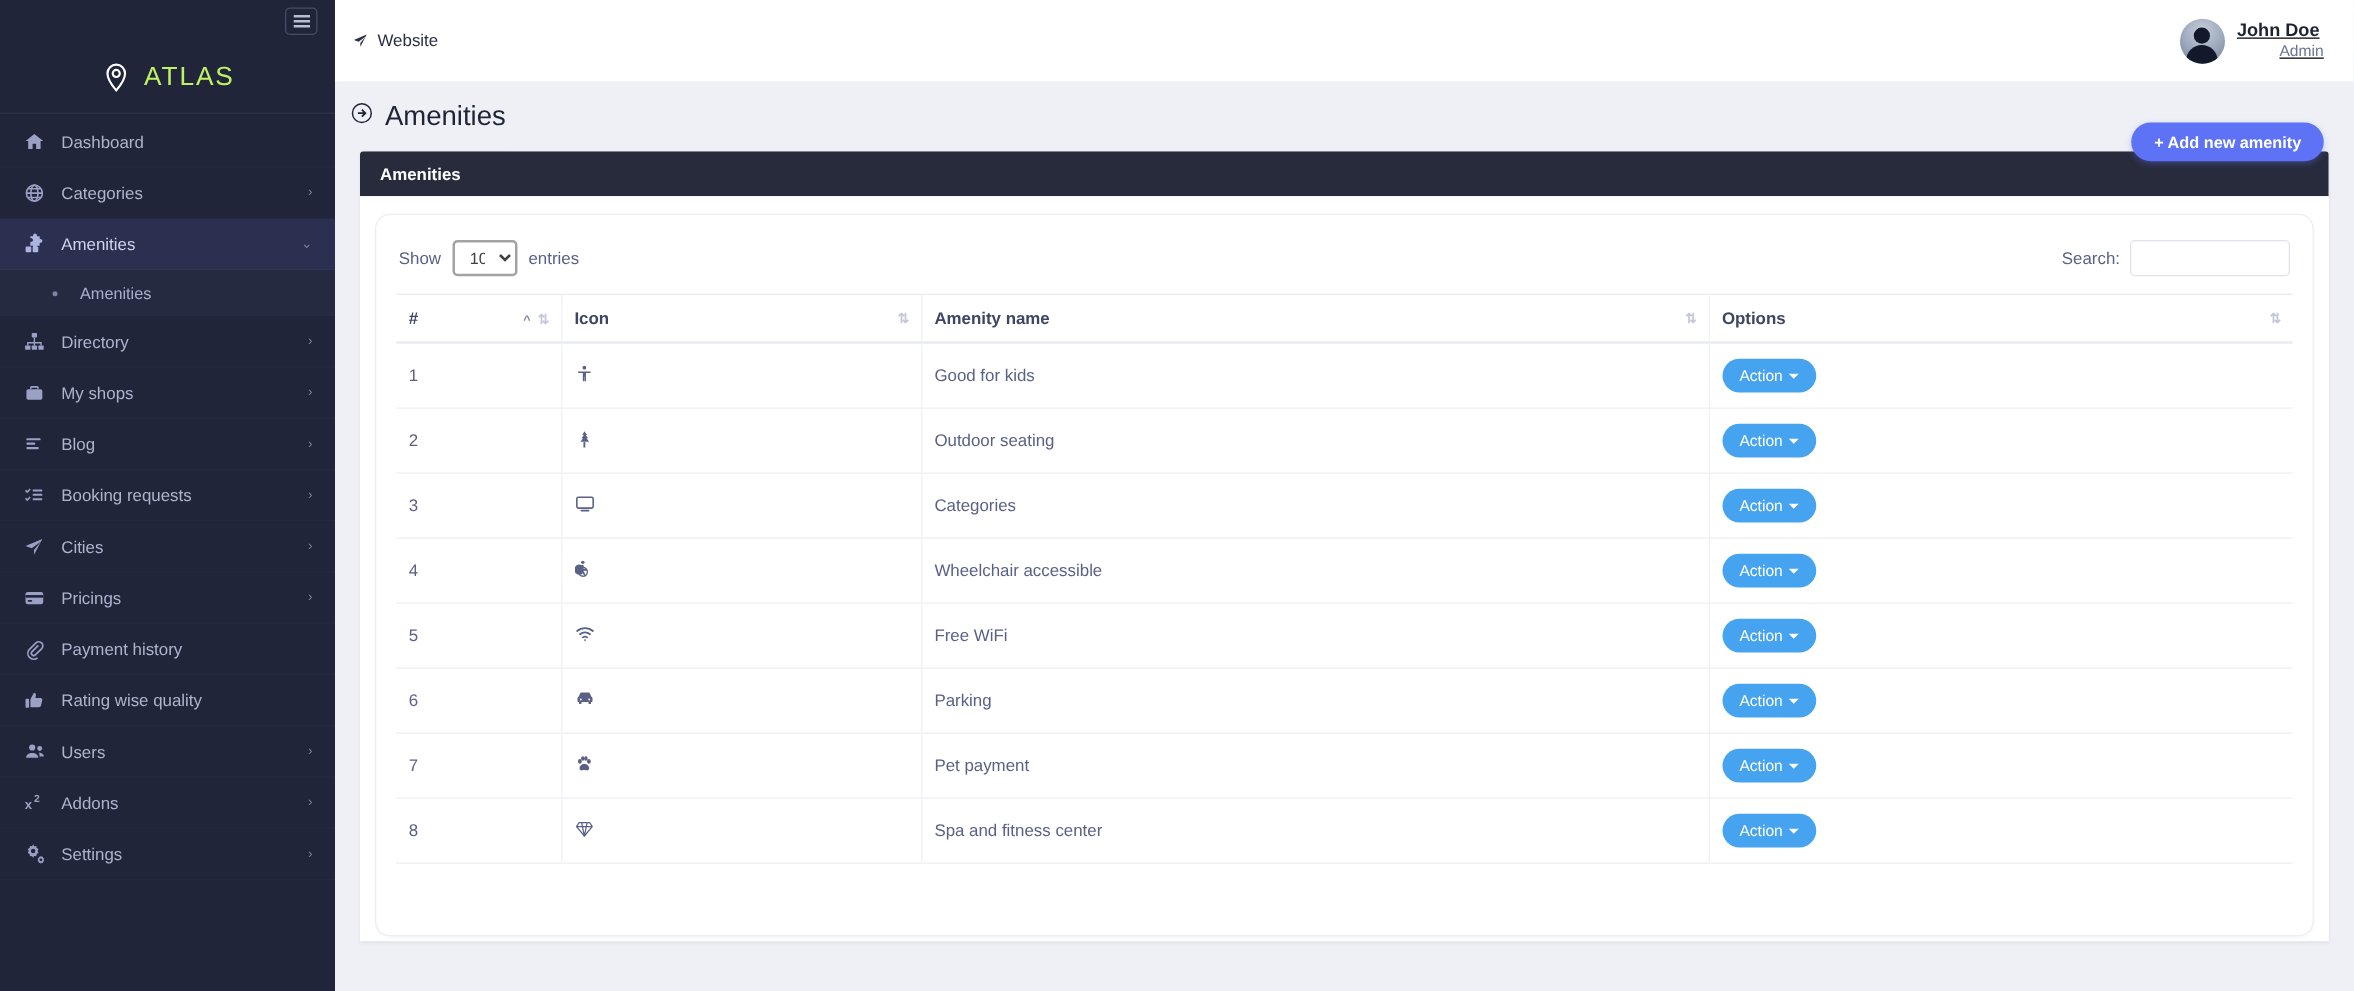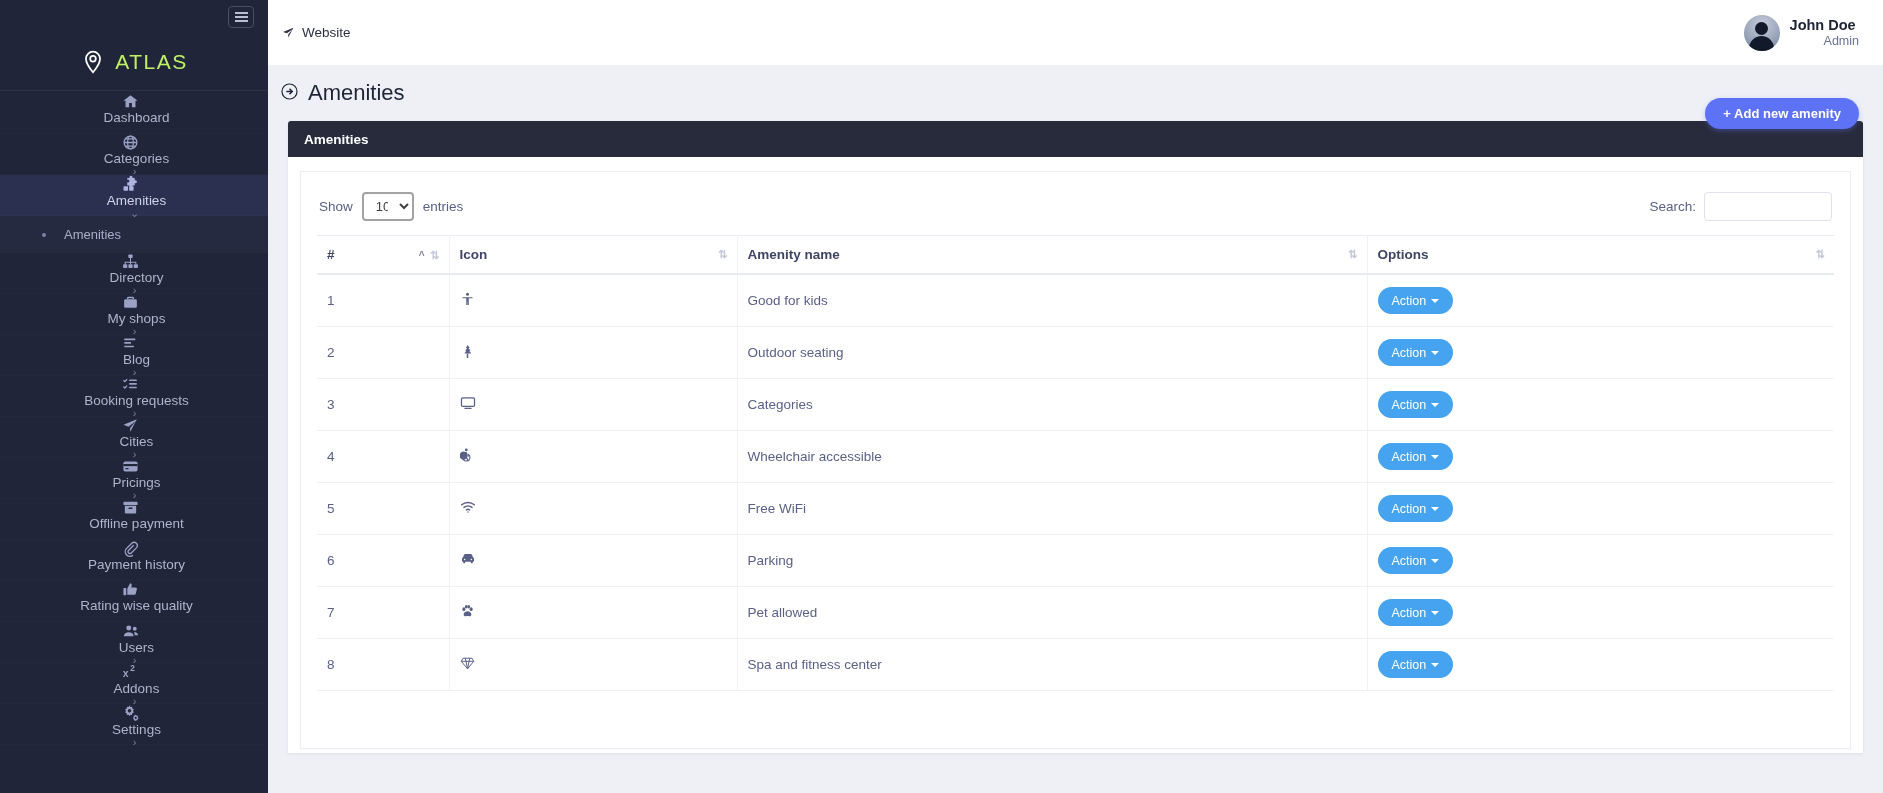--- a/index.html
+++ b/index.html
@@ -50,21 +50,20 @@
   .nav { padding-top: 2px; }
   .nav-item {
     height: 41px;
     display: flex; align-items: center;
     padding: 0 18px 0 19px;
     color: #aeb4ce;
     font-size: 13.5px;
     cursor: pointer;
     position: relative;
     border-bottom: 1px solid rgba(255,255,255,0.015);
-    flex-direction: column;
   }
   .nav-item .ico {
     width: 26px; min-width: 26px; display: flex; align-items: center;
     color: #9aa1c4;
   }
   .nav-item .ico svg { display: block; }
   .nav-item .lbl { flex: 1; padding-left: 4px; }
   .nav-item .chev { color: #7a81a0; font-size: 11px; line-height: 1; }
   .nav-item.active { background: #2b3050; color: #cfd4ea; }
   .nav-item.active .ico { color: #aeb4e0; }
@@ -112,21 +111,21 @@
     position: relative; overflow: hidden;
   }
   .avatar .head {
     position: absolute; width: 13px; height: 13px; border-radius: 50%;
     background: #11192b; left: 11.5px; top: 7px;
   }
   .avatar .body {
     position: absolute; width: 25px; height: 17px; border-radius: 13px 13px 0 0;
     background: #11192b; left: 5.5px; top: 21px;
   }
-  .user-meta { line-height: 1.25; }
+  .user-meta { line-height: 1.25; text-decoration: underline; }
   .user-name { font-size: 14.5px; color: #1d2235; font-weight: 700; }
   .user-role { font-size: 12.5px; color: #6b7393; margin-left: 34px; }
 
   .page-head {
     height: 56px;
     display: flex; align-items: center; justify-content: space-between;
     padding: 0 24px 0 12px;
   }
   .page-title { display: flex; align-items: center; gap: 9px; }
   .page-title .ptitle {
@@ -161,21 +160,21 @@
     height: 36px;
     display: flex; align-items: center;
     padding: 0 16px;
     font-size: 13.5px;
     font-weight: 700;
   }
   .card-body { padding: 14px 12px 0 12px; background: #fff; }
 
   .inner-panel {
     border: 1px solid #eceef5;
-    border-radius: 0;
+    border-radius: 12px;
     background: #fff;
     padding: 14px 16px 0 16px;
     box-shadow: 0 1px 2px rgba(40,45,70,0.04);
     height: 578px;
     overflow: hidden;
   }
 
   .dt-controls {
     display: flex; align-items: center; justify-content: space-between;
     padding: 6px 2px 14px 2px;
@@ -394,30 +393,20 @@
         <svg width="17" height="17" viewBox="0 0 24 24" fill="currentColor">
           <rect x="2" y="5" width="20" height="14" rx="2.5"></rect>
           <rect x="2" y="8.5" width="20" height="3" fill="#21253a"></rect>
           <rect x="4.5" y="14" width="5" height="2" rx="1" fill="#21253a"></rect>
         </svg>
       </span>
       <span class="lbl">Pricings</span>
       <span class="chev">›</span>
     </div>
 
-    <div class="nav-item">
-      <span class="ico">
-        <svg width="17" height="17" viewBox="0 0 24 24" fill="currentColor">
-          <rect x="2" y="4" width="20" height="4.5" rx="1.2"></rect>
-          <path d="M4 9.5h16V19a1.5 1.5 0 0 1-1.5 1.5h-13A1.5 1.5 0 0 1 4 19V9.5z"></path>
-          <rect x="9" y="12" width="6" height="2" rx="1" fill="#21253a"></rect>
-        </svg>
-      </span>
-      <span class="lbl">Offline payment</span>
-    </div>
 
     <div class="nav-item">
       <span class="ico">
         <svg width="17" height="17" viewBox="0 0 24 24" fill="none" stroke="currentColor" stroke-width="1.9">
           <path d="M16.5 7.5l-7.1 7.1a2.6 2.6 0 0 0 3.7 3.7l7.2-7.2a4.6 4.6 0 0 0-6.5-6.5L6.2 12.2a6.6 6.6 0 0 0 9.3 9.3"></path>
         </svg>
       </span>
       <span class="lbl">Payment history</span>
     </div>
 
@@ -698,21 +687,21 @@
                 <span class="amen-ico">
                   <svg width="15" height="15" viewBox="0 0 24 24" fill="currentColor">
                     <ellipse cx="6.2" cy="8.2" rx="2.4" ry="3"></ellipse>
                     <ellipse cx="17.8" cy="8.2" rx="2.4" ry="3"></ellipse>
                     <ellipse cx="10" cy="4.4" rx="2.2" ry="2.9"></ellipse>
                     <ellipse cx="14" cy="4.4" rx="2.2" ry="2.9"></ellipse>
                     <path d="M12 11.6c3.4 0 6.2 2.6 6.2 5.3 0 2-1.7 3.2-3.7 2.7-1.6-.4-3.4-.4-5 0-2 .5-3.7-.7-3.7-2.7 0-2.7 2.8-5.3 6.2-5.3z"></path>
                   </svg>
                 </span>
               </td>
-              <td>Pet allowed</td>
+              <td>Pet payment</td>
               <td>
                 <button class="btn-action">
                   <span>Action</span>
                   <span class="caret"></span>
                 </button>
               </td>
             </tr>
 
             <tr>
               <td>8</td>

